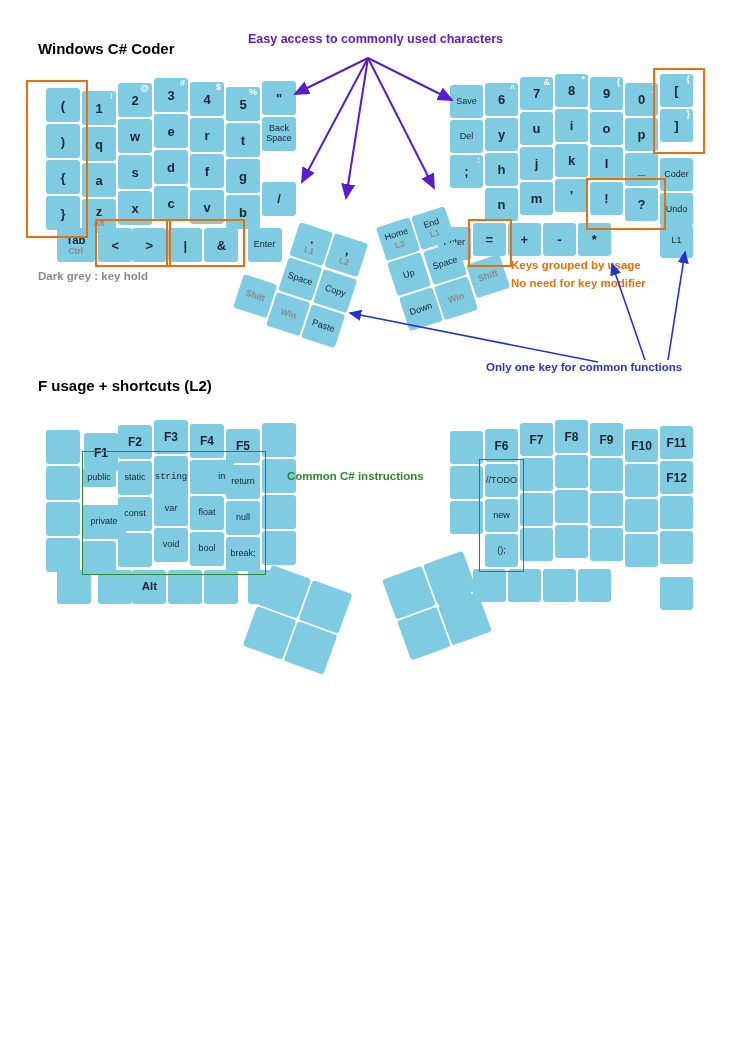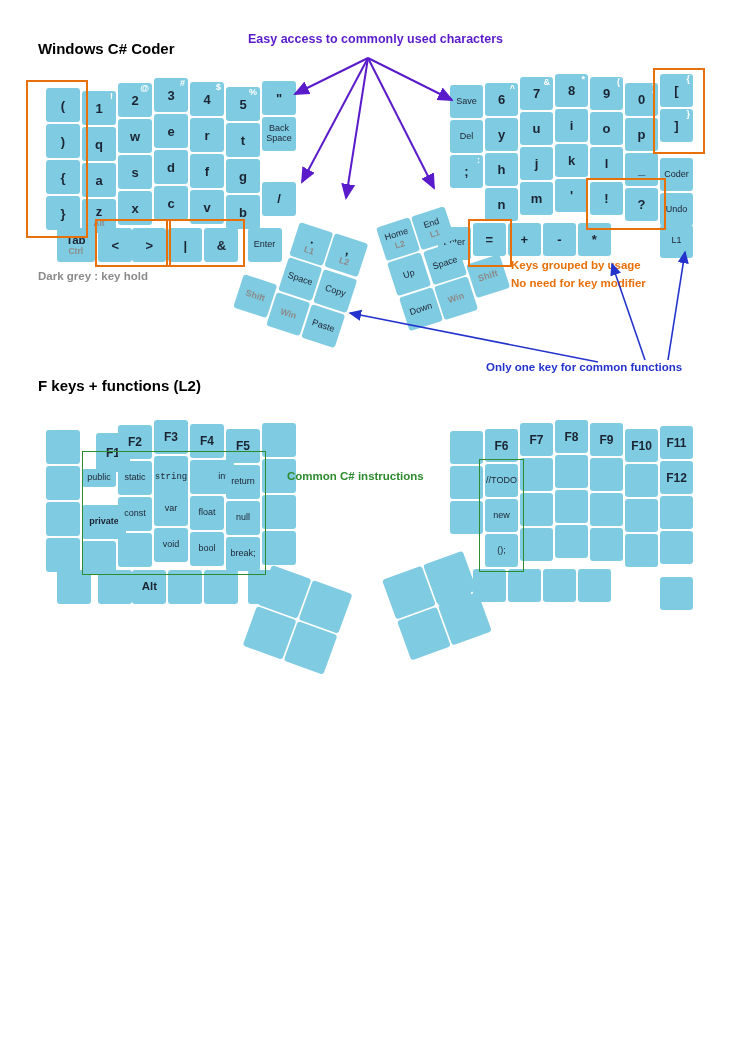--- a/index.html
+++ b/index.html
@@ -33,21 +33,21 @@
 </style>
 </head>
 <body>
 
 <div class="note title" style="left:38px;top:40px;">Windows C# Coder</div>
 <div class="note purple-note" style="left:248px;top:32px;">Easy access to commonly used characters</div>
 <div class="note grey-note" style="left:38px;top:270px;">Dark grey : key hold</div>
 <div class="note orange-note" style="left:511px;top:259px;">Keys grouped by usage</div>
 <div class="note orange-note" style="left:511px;top:277px;">No need for key modifier</div>
 <div class="note blue-note" style="left:486px;top:361px;">Only one key for common functions</div>
-<div class="note title" style="left:38px;top:377px;">F keys + functions (L2)</div>
+<div class="note title" style="left:38px;top:377px;">F usage + shortcuts (L2)</div>
 <div class="note green-note" style="left:287px;top:470px;">Common C# instructions</div>
 
 <div id="keys-root">
     <div class="key" style="left: 46px; top: 88px; width: 34px; height: 34px;">
       <span class="klabel main">(</span>
     </div>
     <div class="key" style="left: 82px; top: 91px; width: 34px; height: 34px;">
       <span class="klabel main">1</span>
       <span class="sup">!</span>
     </div>
@@ -251,21 +251,21 @@
     <div class="key" style="left: 577.8px; top: 223px; width: 33px; height: 33px;">
       <span class="klabel main">*</span>
     </div>
     <div class="key" style="left: 660px; top: 224.5px; width: 33px; height: 33px;">
       <span class="klabel sm">L1</span>
     </div>
     <div class="key" style="left: 437.8px; top: 226.5px; width: 33px; height: 33px;">
       <span class="klabel sm">Enter</span>
     </div>
     <div class="key" style="left: 46px; top: 430px; width: 34px; height: 34px;"></div>
-    <div class="key" style="left: 96px; top: 433px; width: 34px; height: 39px;">
+    <div class="key" style="left: 84px; top: 433px; width: 34px; height: 39px;">
       <span class="klabel fkey">F1</span>
     </div>
     <div class="key" style="left: 118px; top: 425px; width: 34px; height: 34px;">
       <span class="klabel fkey">F2</span>
     </div>
     <div class="key" style="left: 154px; top: 420px; width: 34px; height: 34px;">
       <span class="klabel fkey">F3</span>
     </div>
     <div class="key" style="left: 190px; top: 424px; width: 34px; height: 34px;">
       <span class="klabel fkey">F4</span>
@@ -285,21 +285,21 @@
       <span class="klabel sm">string</span>
     </div>
     <div class="key" style="left: 190px; top: 460px; width: 44px; height: 34px; padding-left: 22px;">
       <span class="klabel sm">int</span>
     </div>
     <div class="key" style="left: 226px; top: 465px; width: 34px; height: 34px;">
       <span class="klabel sm">return</span>
     </div>
     <div class="key" style="left: 262px; top: 459px; width: 34px; height: 34px;"></div>
     <div class="key" style="left: 46px; top: 502px; width: 34px; height: 34px;"></div>
-    <div class="key" style="left: 82px; top: 505px; width: 44px; height: 34px; font-weight: bold;">
+    <div class="key" style="left: 82px; top: 505px; width: 44px; height: 34px;">
       <span class="klabel sm">private</span>
     </div>
     <div class="key" style="left: 118px; top: 497px; width: 34px; height: 34px;">
       <span class="klabel sm">const</span>
     </div>
     <div class="key" style="left: 154px; top: 492px; width: 34px; height: 34px;">
       <span class="klabel sm">var</span>
     </div>
     <div class="key" style="left: 190px; top: 496px; width: 34px; height: 34px;">
       <span class="klabel sm">float</span>

